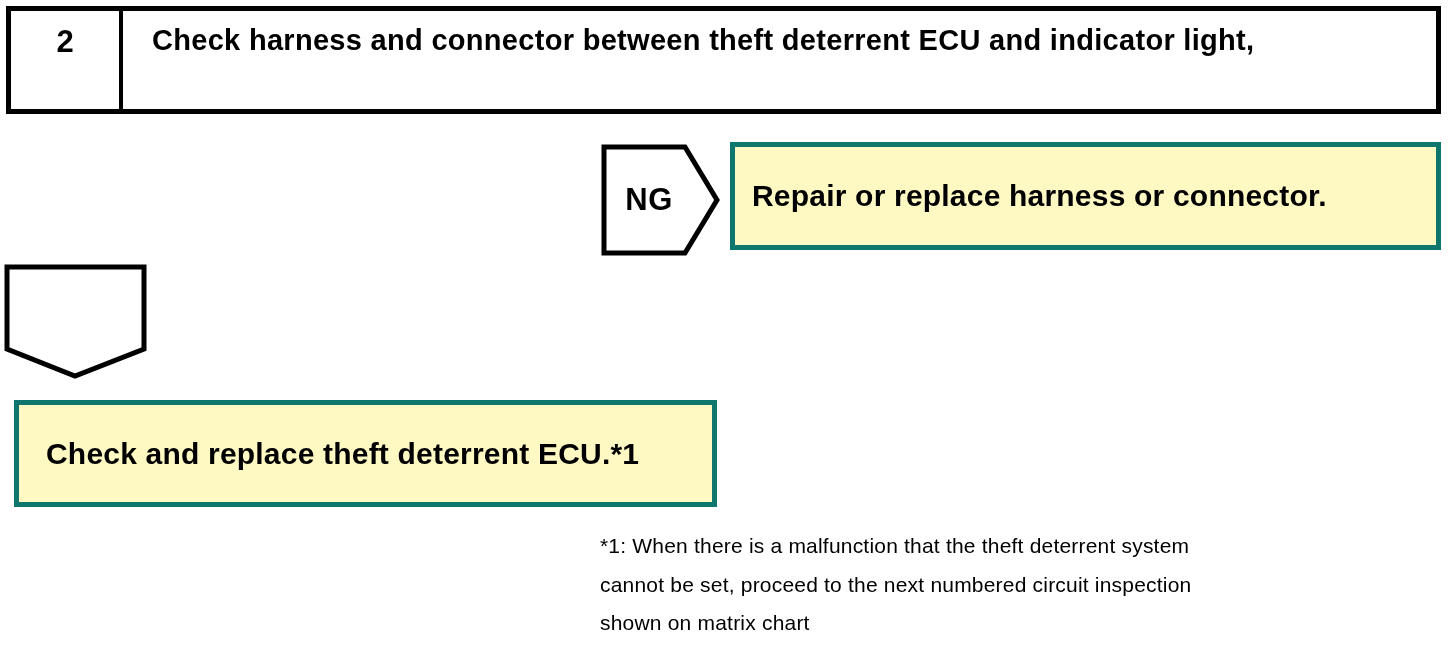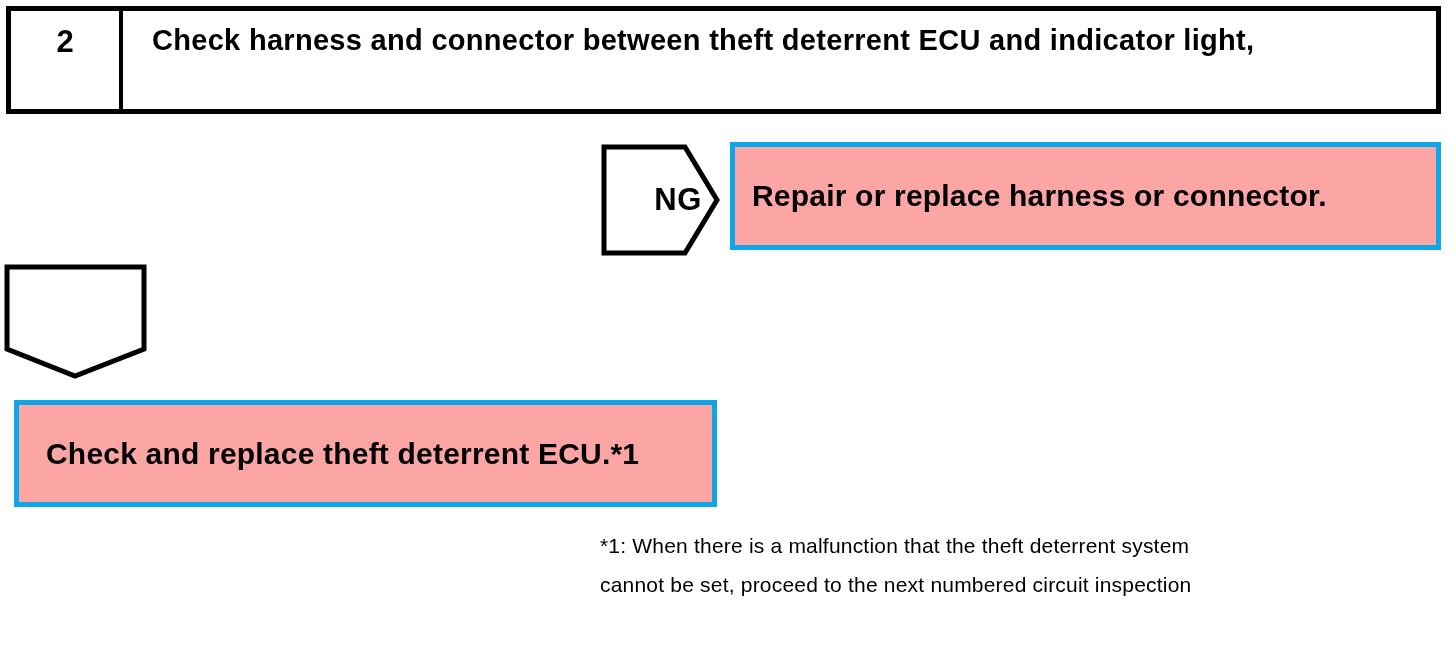--- a/index.html
+++ b/index.html
@@ -55,35 +55,35 @@
   .shape-label {
     position: absolute;
     display: flex;
     align-items: center;
     justify-content: center;
     font-weight: bold;
     font-size: 31px;
     letter-spacing: 0.5px;
   }
   .ng-svg    { left: 601px; top: 144px; }
-  .ng-label  { left: 634px; top: 144px; width: 88px;  height: 112px; }
+  .ng-label  { left: 605px; top: 144px; width: 88px;  height: 112px; }
   .ok-svg    { left: 4px;   top: 264px; }
   .ok-label  { left: 4px;   top: 264px; width: 144px; height: 84px;  }
   
   .action-box {
     position: absolute;
-    border: 5px solid #0ea5e9;
+    border: 5px solid #0f766e;
     box-sizing: border-box;
     display: flex;
     align-items: center;
     font-weight: bold;
     font-size: 30px;
     letter-spacing: 0.2px;
     white-space: nowrap;
-    background: #fca5a5;
+    background: #fef9c3;
   }
   .ng-action {
     left: 730px;
     top: 142px;
     width: 711px;
     height: 108px;
     padding-left: 17px;
   }
   .ok-action {
     left: 14px;
@@ -125,15 +125,16 @@
 
   <svg class="shape-svg ok-svg" width="144" height="116" viewBox="0 0 144 116">
     <polygon points="3,3 140,3 140,85 71,112 3,85" fill="#ffffff" stroke="#000000" stroke-width="5" stroke-linejoin="miter"></polygon>
   </svg>
 
   <div class="action-box ok-action">Check and replace theft deterrent ECU.*1</div>
 
   <div class="footnote">
     <div>*1: When there is a malfunction that the theft deterrent system</div>
     <div>cannot be set, proceed to the next numbered circuit inspection</div>
+    <div>shown on matrix chart</div>
   </div>
 
 </div>
 
 </body></html>

